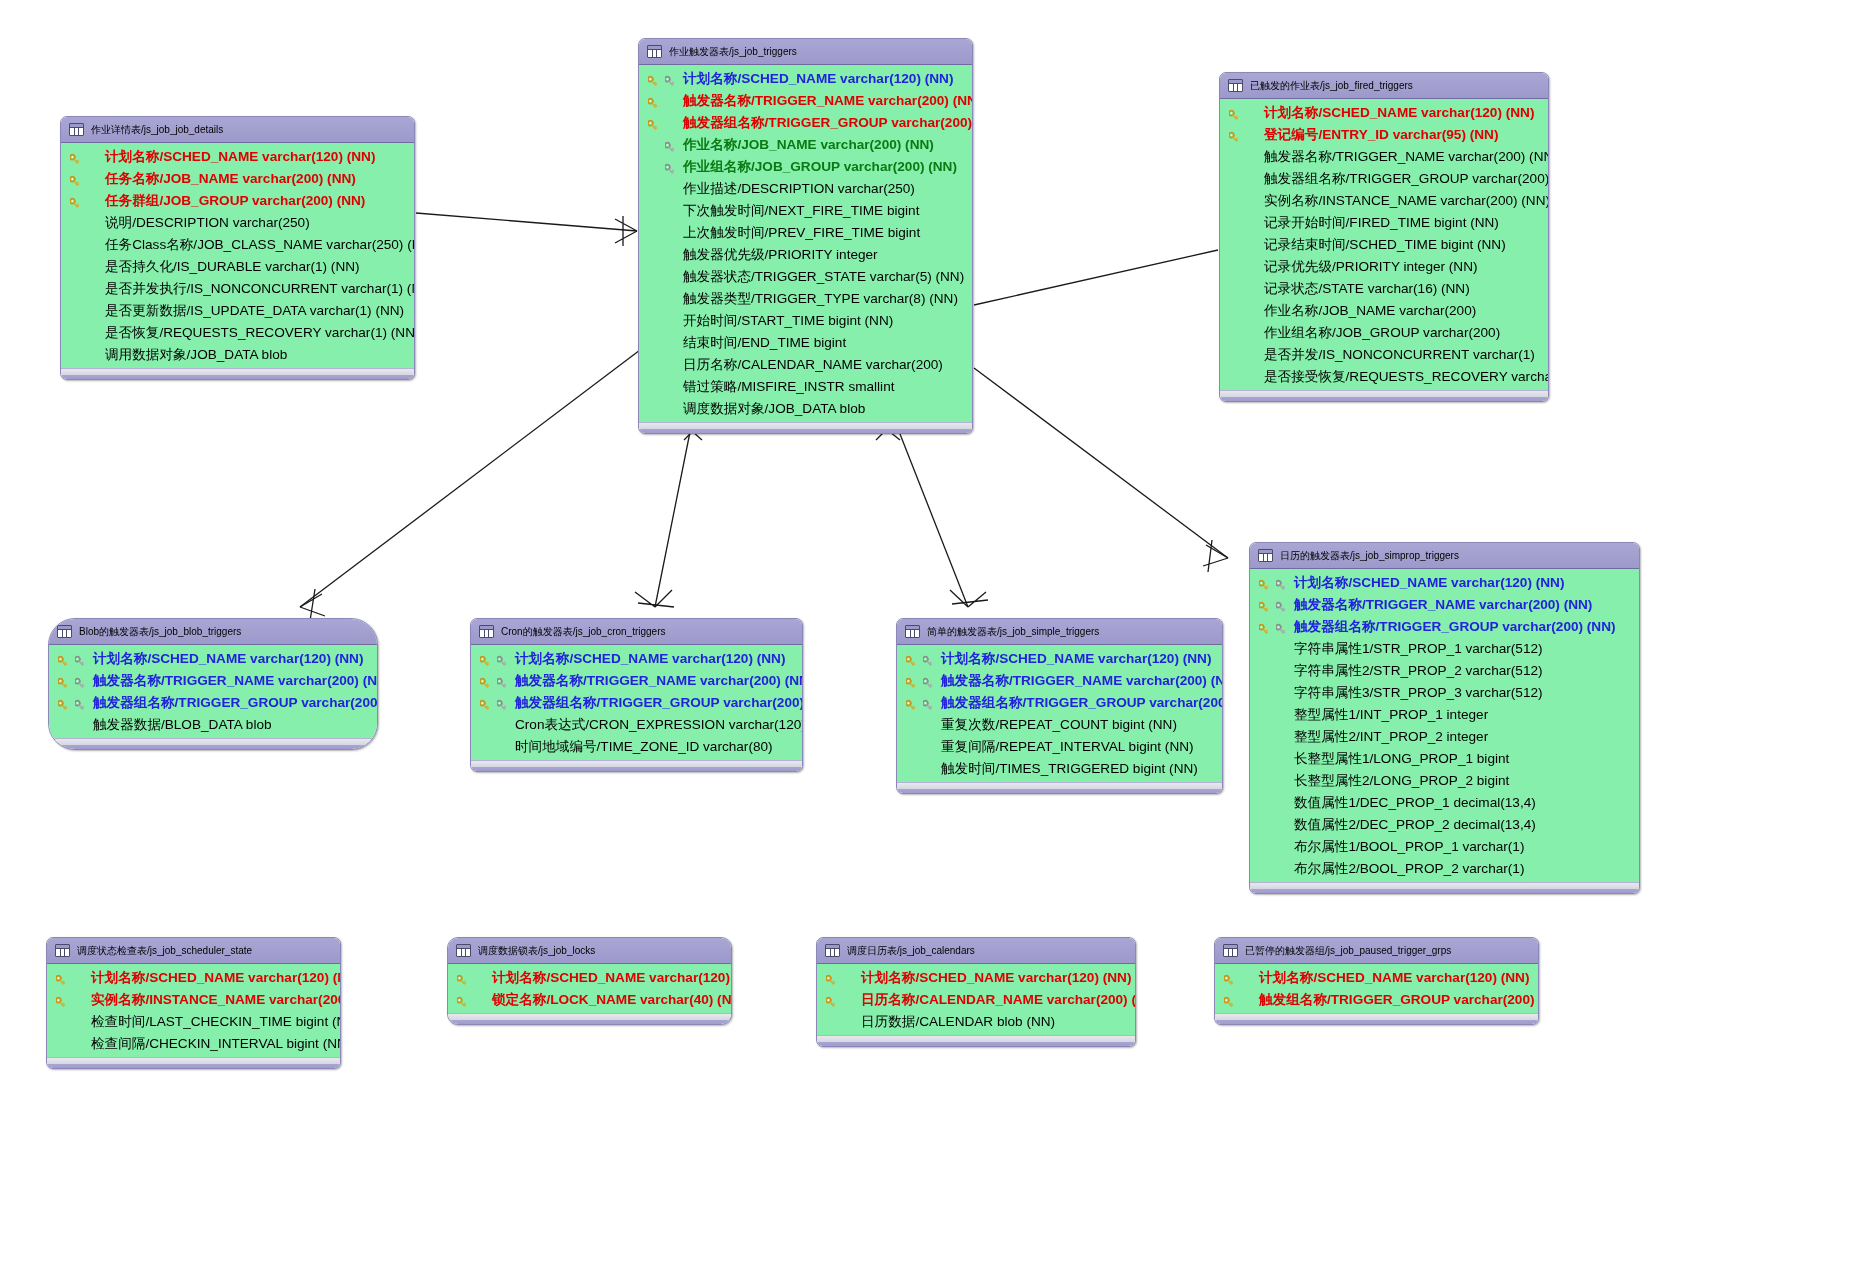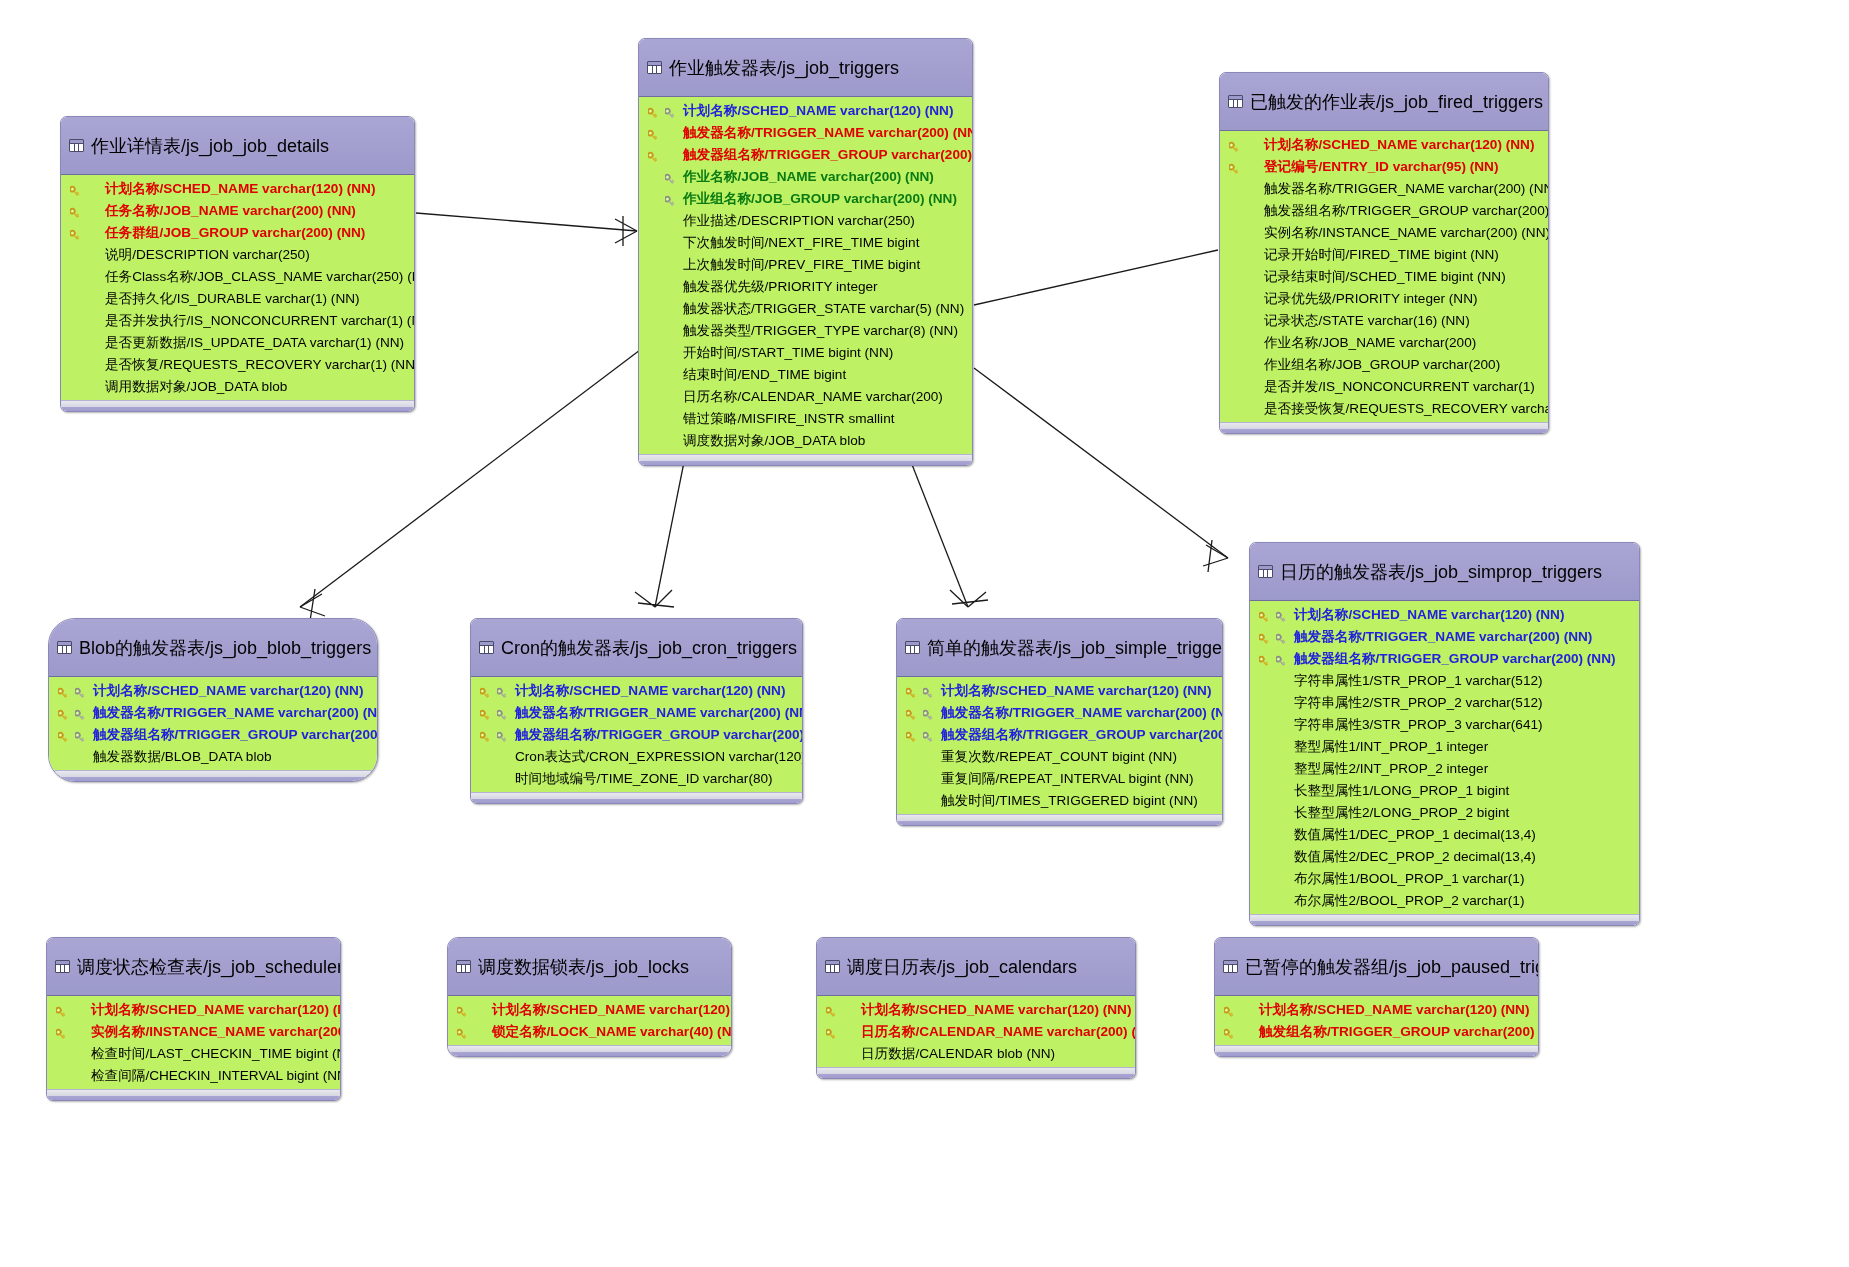--- a/index.html
+++ b/index.html
@@ -18,41 +18,41 @@
     background:#ffffff;
     box-shadow:1px 1px 2px rgba(0,0,0,0.30);
     overflow:hidden;
     box-sizing:border-box;
   }
   .ent-head{
     background:linear-gradient(to bottom,#a9a6d4 0%,#a3a0d0 50%,#9c99cb 100%);
     border-bottom:1px solid #6f6da0;
     height:25px;
     display:flex;align-items:center;gap:7px;
-    padding:16px 8px;
-    font-size:18px;
+    padding:0 8px;
+    font-size:10px;
     color:#000;
     white-space:nowrap;
   }
   .tbl-icon{
     width:13px;height:11px;flex:0 0 auto;
     background:#ffffff;
     border:1px solid #4a4a6a;
     position:relative;border-radius:1px;
   }
   .tbl-icon::before{
     content:"";position:absolute;left:0;right:0;top:0;height:3px;
     background:#9c99cb;border-bottom:1px solid #4a4a6a;
   }
   .tbl-icon::after{
     content:"";position:absolute;left:4px;top:4px;bottom:0;width:1px;
     background:#4a4a6a;
     box-shadow:4px 0 0 0 #4a4a6a;
   }
-  .ent-body{background:#bef264;padding:3px 0 2px 0;}
+  .ent-body{background:#86efac;padding:3px 0 2px 0;}
   .ent-foot{
     height:10px;
     background:linear-gradient(to bottom,#e8e8ee 0%,#d8d8e4 55%,#a9a6d4 56%,#a09dce 100%);
     border-top:1px solid #b5b3d2;
   }
   .col{
     display:flex;align-items:center;
     height:22px;
     padding:0 9px 0 7px;
     font-size:13.6px;
@@ -512,21 +512,21 @@
           <span class="col-txt plain">字符串属性1/STR_PROP_1 varchar(512)</span>
         </div>
         <div class="col">
           <span class="keyslot blank"></span>
           <span class="keyslot blank"></span>
           <span class="col-txt plain">字符串属性2/STR_PROP_2 varchar(512)</span>
         </div>
         <div class="col">
           <span class="keyslot blank"></span>
           <span class="keyslot blank"></span>
-          <span class="col-txt plain">字符串属性3/STR_PROP_3 varchar(641)</span>
+          <span class="col-txt plain">字符串属性3/STR_PROP_3 varchar(512)</span>
         </div>
         <div class="col">
           <span class="keyslot blank"></span>
           <span class="keyslot blank"></span>
           <span class="col-txt plain">整型属性1/INT_PROP_1 integer</span>
         </div>
         <div class="col">
           <span class="keyslot blank"></span>
           <span class="keyslot blank"></span>
           <span class="col-txt plain">整型属性2/INT_PROP_2 integer</span>

